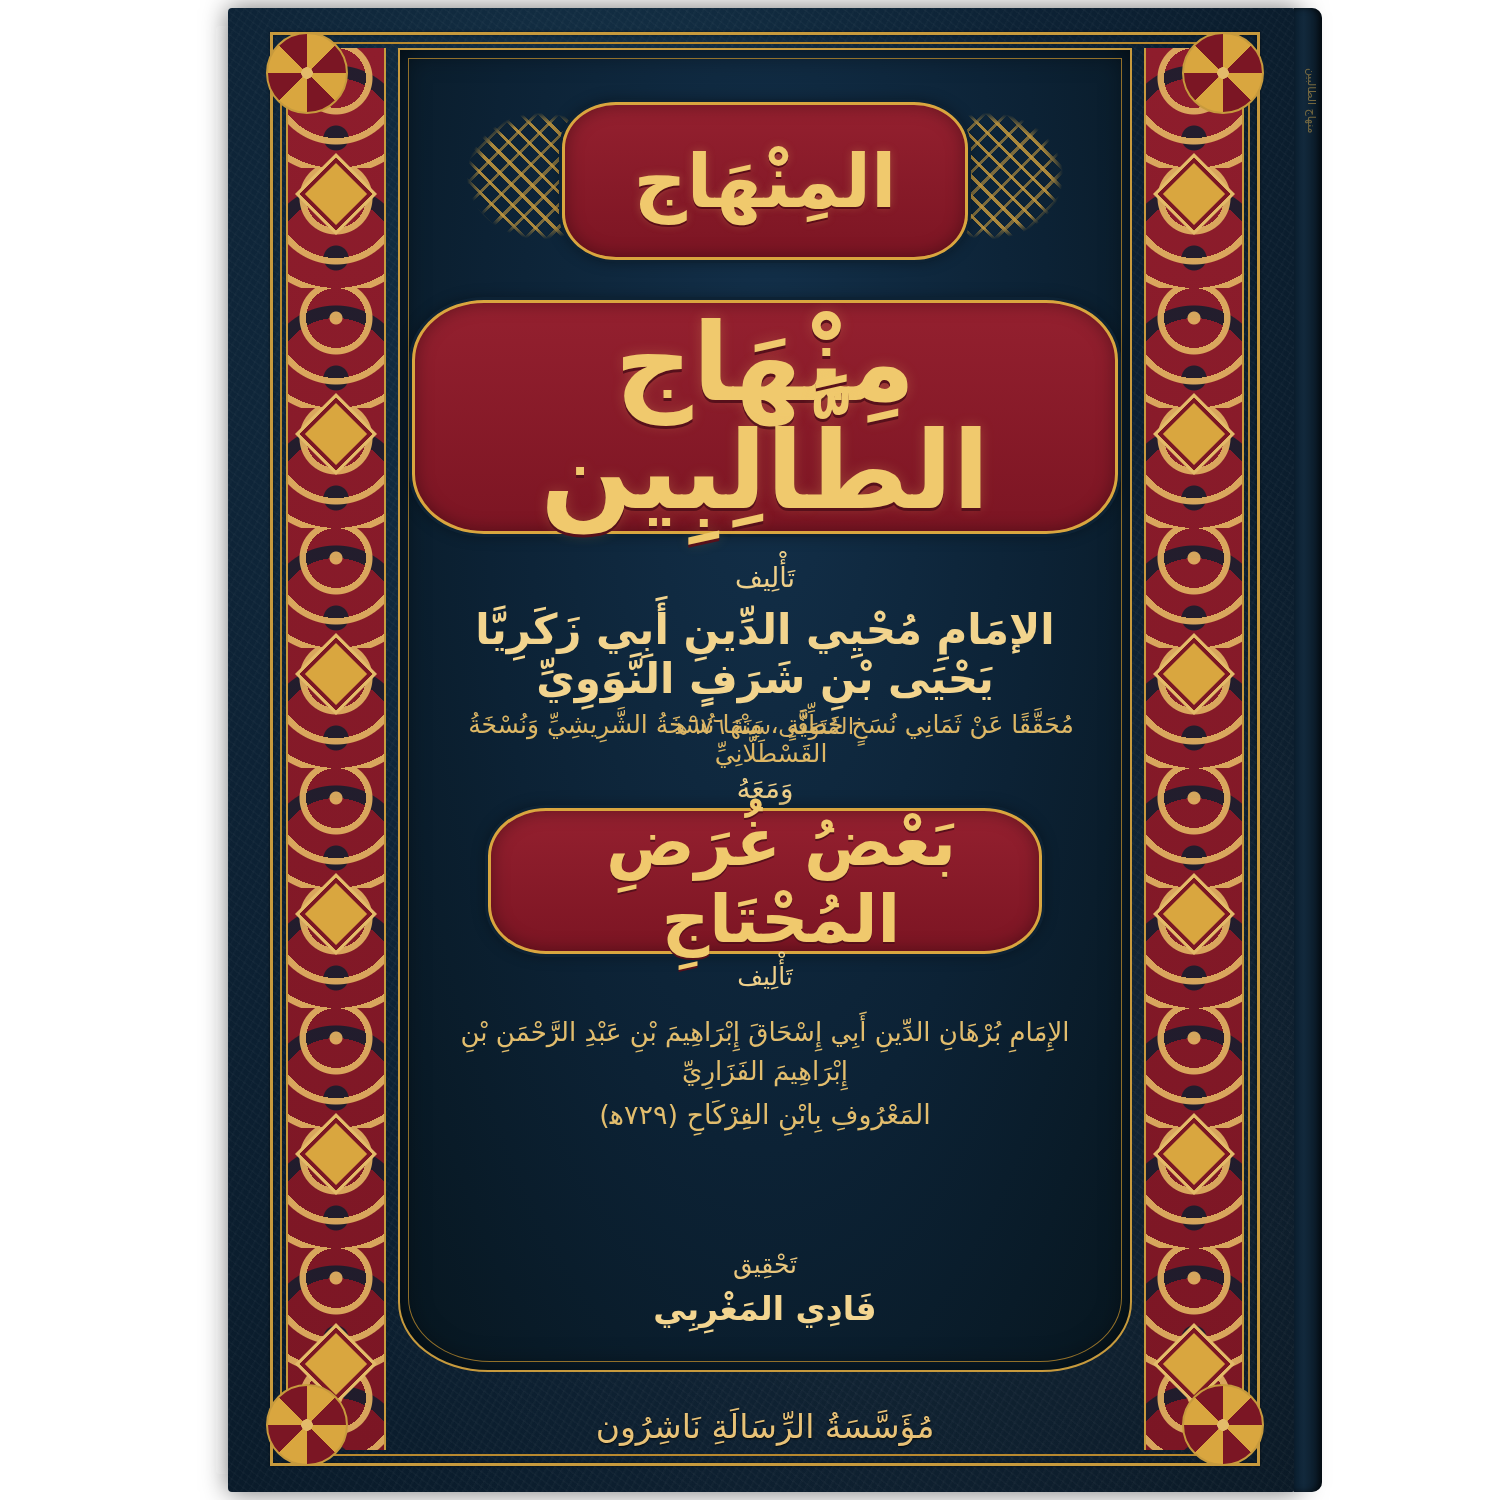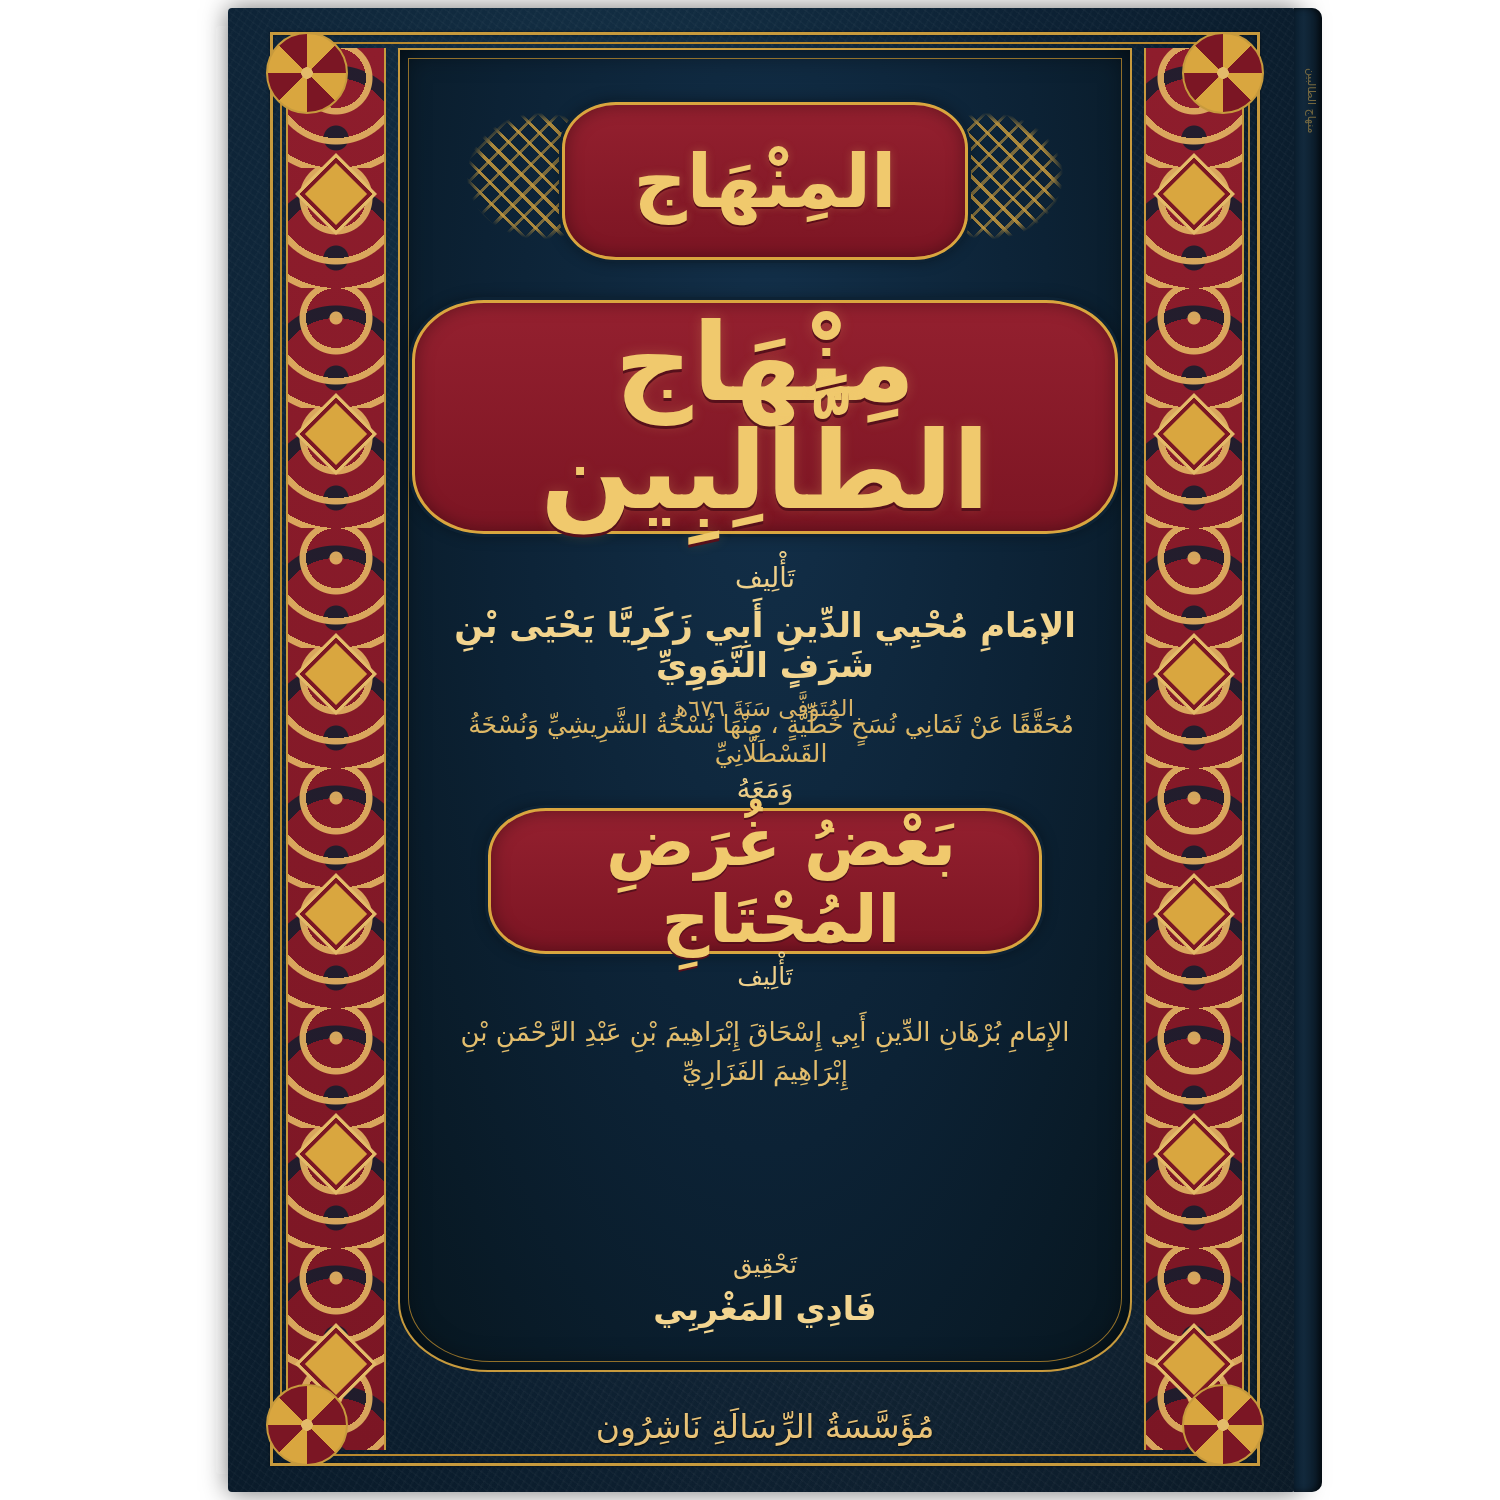--- a/index.html
+++ b/index.html
@@ -224,21 +224,21 @@
     text-shadow: 0 3px 0 #57101b, 0 0 14px rgba(240,201,109,.22);
   }
 
   
   .author-block {
     position:absolute; left:40px; right:40px; top:512px;
     text-align:center;
     color:#e6c277;
   }
   .lbl-taleef { font-size: 27px; margin-bottom: 12px; color:#efd08a; }
-  .author-name { font-size: 34px; font-weight:700; color:#f2d48e; letter-spacing:0; }
+  .author-name { font-size: 42px; font-weight:700; color:#f2d48e; letter-spacing:0; }
   .death-year { font-size: 23px; margin-top: 10px; color:#d9b367; }
 
   .verify-line {
     position:absolute; left:52px; right:40px; top:660px;
     text-align:center;
     color:#ddb765;
     font-size: 25px;
   }
 
   .wa-maahu {
@@ -386,20 +386,21 @@
 
       <div class="title3-wrap">
         <div class="cartouche title3">
           <span class="txt">بَعْضُ غُرَضِ المُحْتَاجِ</span>
         </div>
       </div>
 
       <div class="author2-block">
         <div class="lbl-taleef2">تَأْلِيف</div>
         <div class="author2-line1">الإِمَامِ بُرْهَانِ الدِّينِ أَبِي إِسْحَاقَ إِبْرَاهِيمَ بْنِ عَبْدِ الرَّحْمَنِ بْنِ إِبْرَاهِيمَ الفَزَارِيِّ</div>
+        <div class="author2-line2">المَعْرُوفِ بِابْنِ الفِرْكَاحِ (٧٢٩ﻫ)</div>
       </div>
 
 
       <div class="tahqiq-block">
         <div class="lbl-tahqiq">تَحْقِيق</div>
         <div class="editor-name">فَادِي المَغْرِبِي</div>
       </div>
     </div>
 
     <div class="publisher">مُؤَسَّسَةُ الرِّسَالَةِ نَاشِرُون</div>

